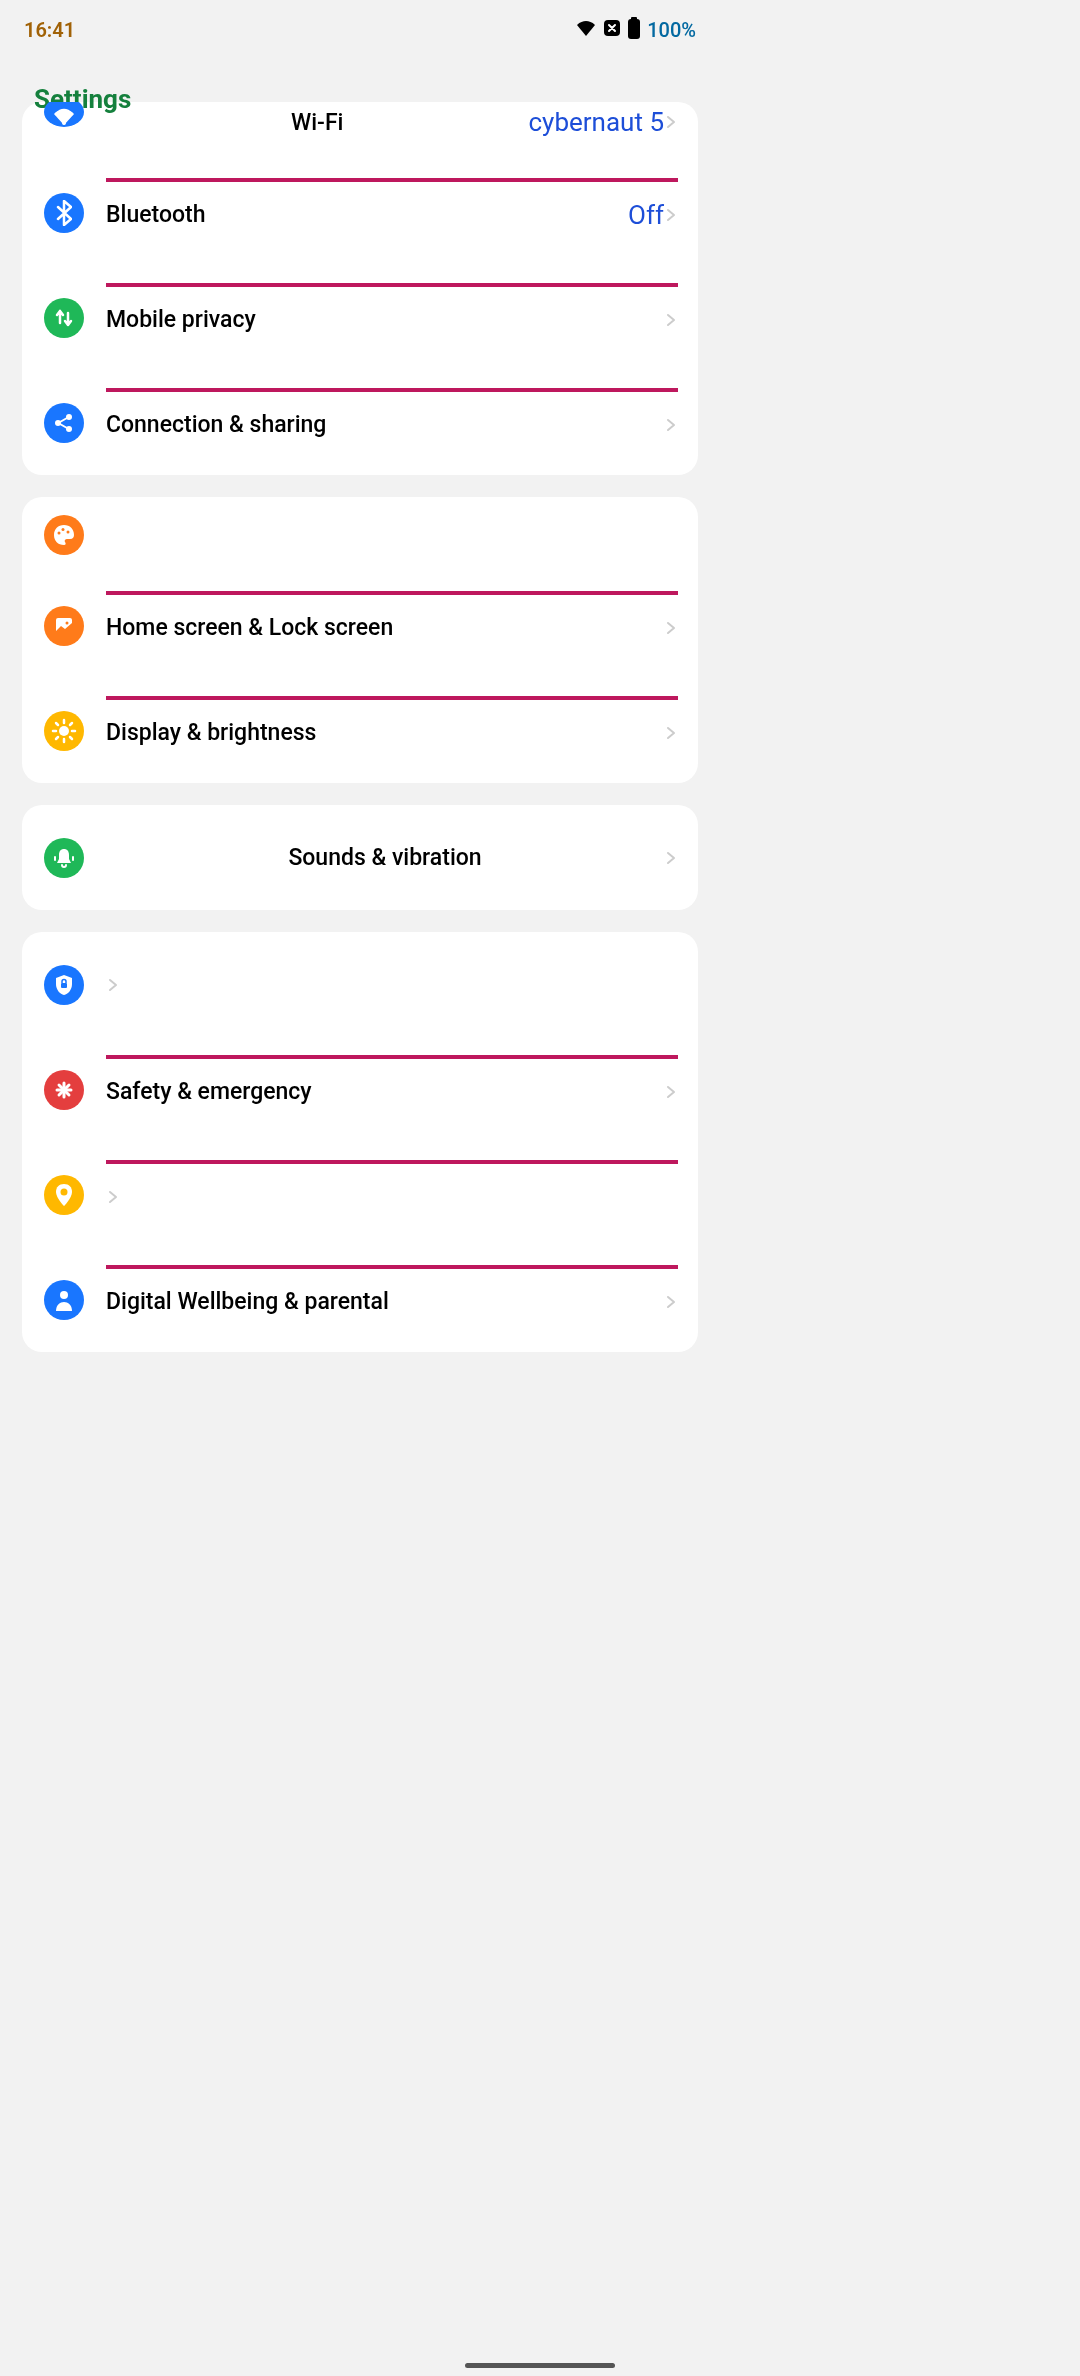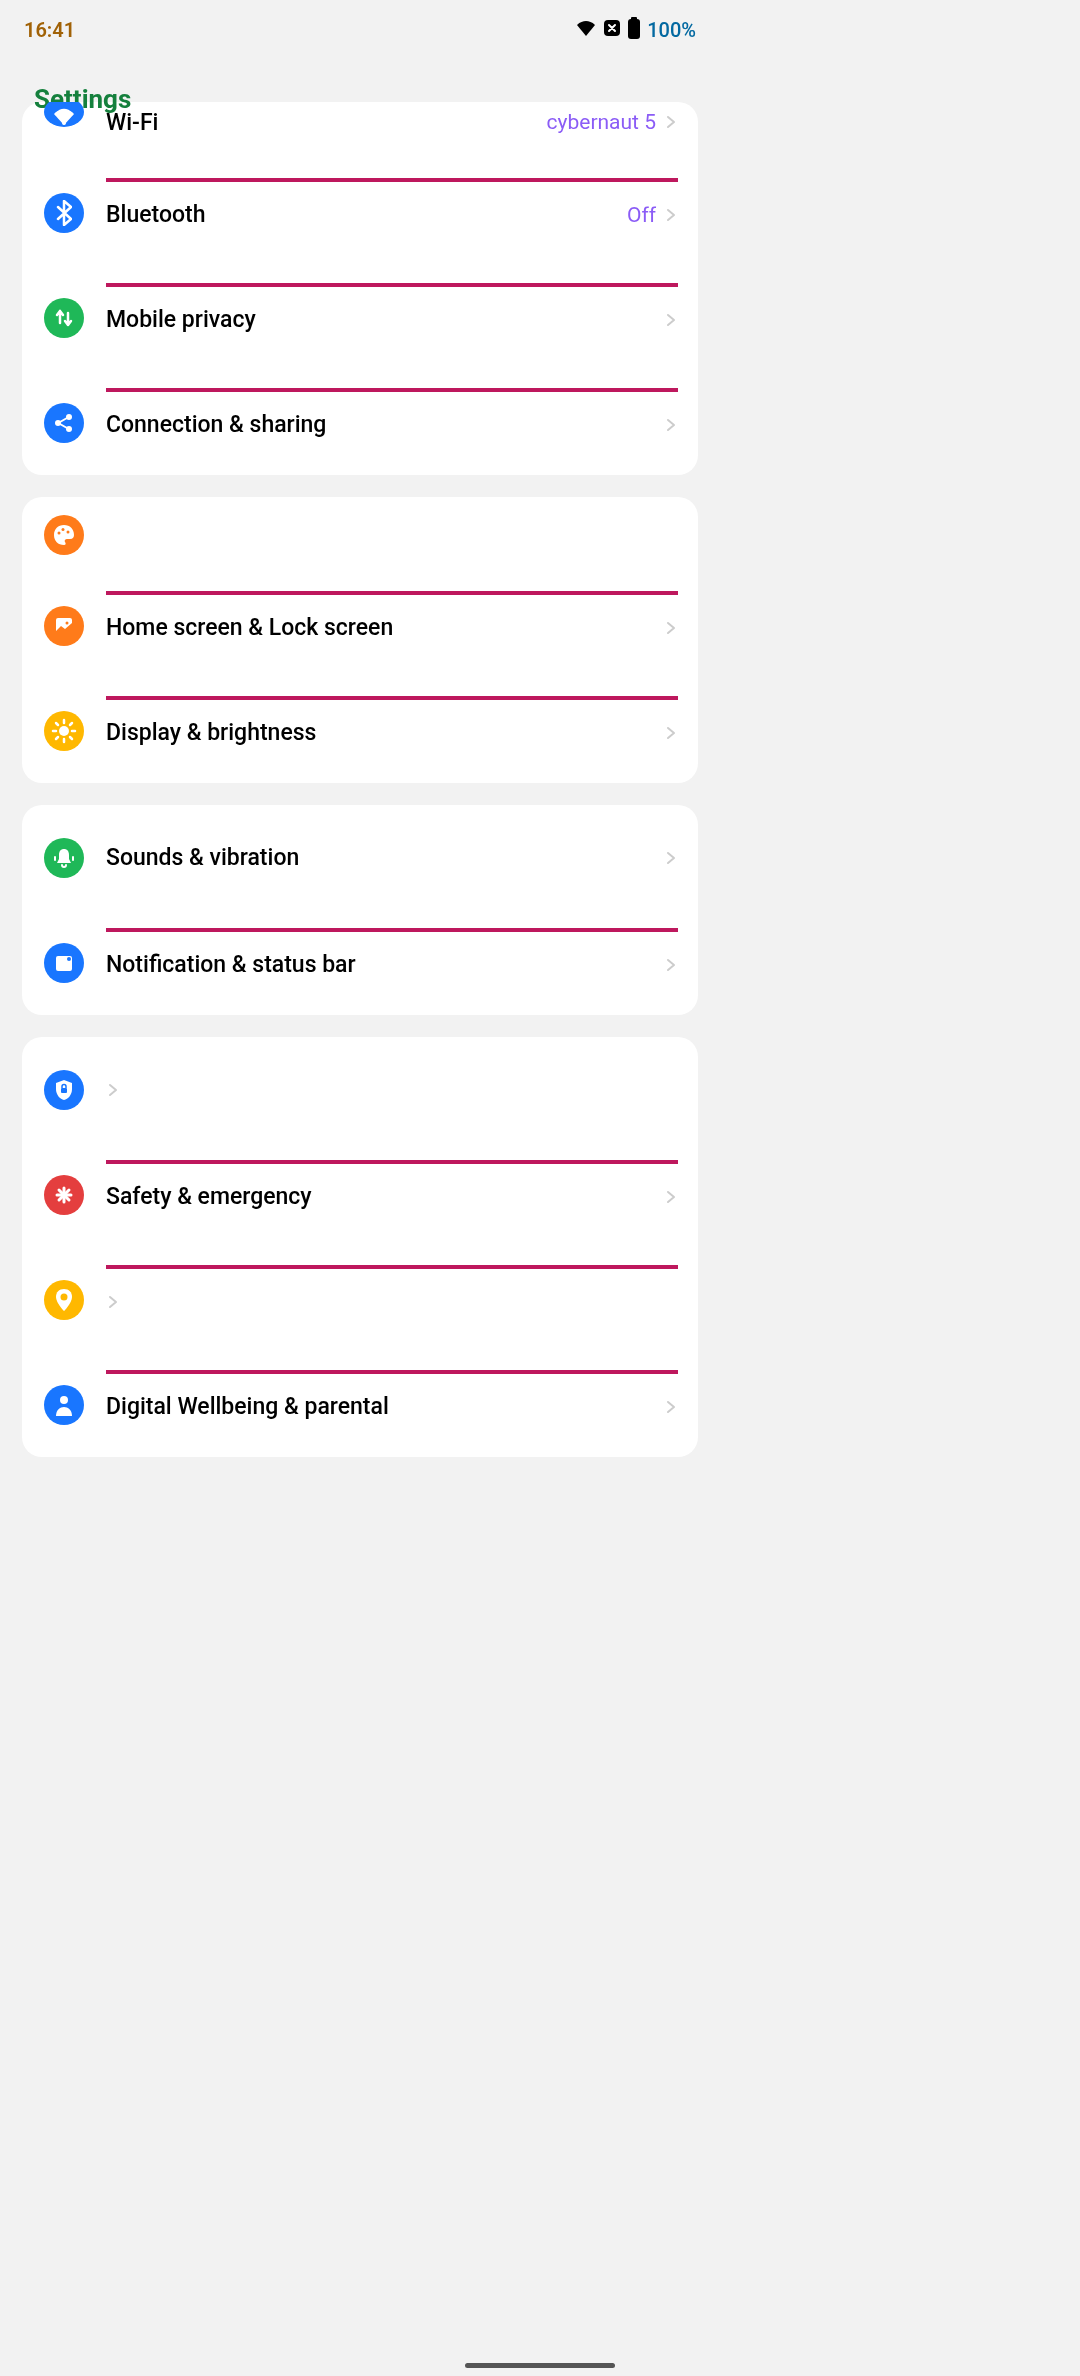--- a/index.html
+++ b/index.html
@@ -50,33 +50,32 @@
     }
     
     .row-body {
       flex: 1;
       display: flex;
       align-items: center;
       margin-left: 22px;
       min-height: 69px;
       border-top: 4px solid #be185d;
     }
-    .row:first-child .row-body { border-top: none; }
+    .row:first-child .row-body { border-top: none; text-align: center; }
     
     .row-label {
       flex: 1;
       font-size: 23px;
       font-weight: 500;
       color: #000;
     }
     
     .row-value {
-      font-size: 21px;
-      color: #8b5cf6;
-      margin-right: 8px;
+      font-size: 26px;
+      color: #1d4ed8;
     }
     
     .chevron {
       width: 14px;
       height: 14px;
       flex-shrink: 0;
     }
     .chevron svg { display: block; }
     
     .home-indicator {
@@ -265,36 +264,20 @@
       </div>
       <div class="row-body">
         <div class="row-label">Sounds &amp; vibration</div>
         <div class="chevron">
             <svg width="14" height="14" viewBox="0 0 14 14">
               <path d="M4 2 L10 7 L4 12" stroke="#ccc" stroke-width="2" fill="none" stroke-linecap="round" stroke-linejoin="round"></path>
             </svg>
           </div>
       </div>
     </div>
-    <div class="row">
-      <div class="row-icon" style="background:#1976ff">
-        <svg width="22" height="22" viewBox="0 0 22 22">
-            <rect x="3" y="4" width="16" height="15" rx="2" fill="#fff"></rect>
-            <circle cx="16" cy="7" r="2" fill="#1976ff"></circle>
-          </svg>
-      </div>
-      <div class="row-body">
-        <div class="row-label">Notification &amp; status bar</div>
-        <div class="chevron">
-            <svg width="14" height="14" viewBox="0 0 14 14">
-              <path d="M4 2 L10 7 L4 12" stroke="#ccc" stroke-width="2" fill="none" stroke-linecap="round" stroke-linejoin="round"></path>
-            </svg>
-          </div>
-      </div>
-    </div>
   </div>
 
   <div class="card">
     <div class="row">
       <div class="row-icon" style="background:#1976ff">
         <svg width="22" height="24" viewBox="0 0 22 24">
             <path d="M11 2 L3 5 L3 11 C3 17 7 21 11 22 C15 21 19 17 19 11 L19 5 Z" fill="#fff"></path>
             <rect x="8" y="10" width="6" height="5" rx="1" fill="#1976ff"></rect>
             <path d="M9 10 L9 8.5 C9 7 10 6.5 11 6.5 C12 6.5 13 7 13 8.5 L13 10" stroke="#1976ff" stroke-width="1.5" fill="none"></path>
           </svg>

